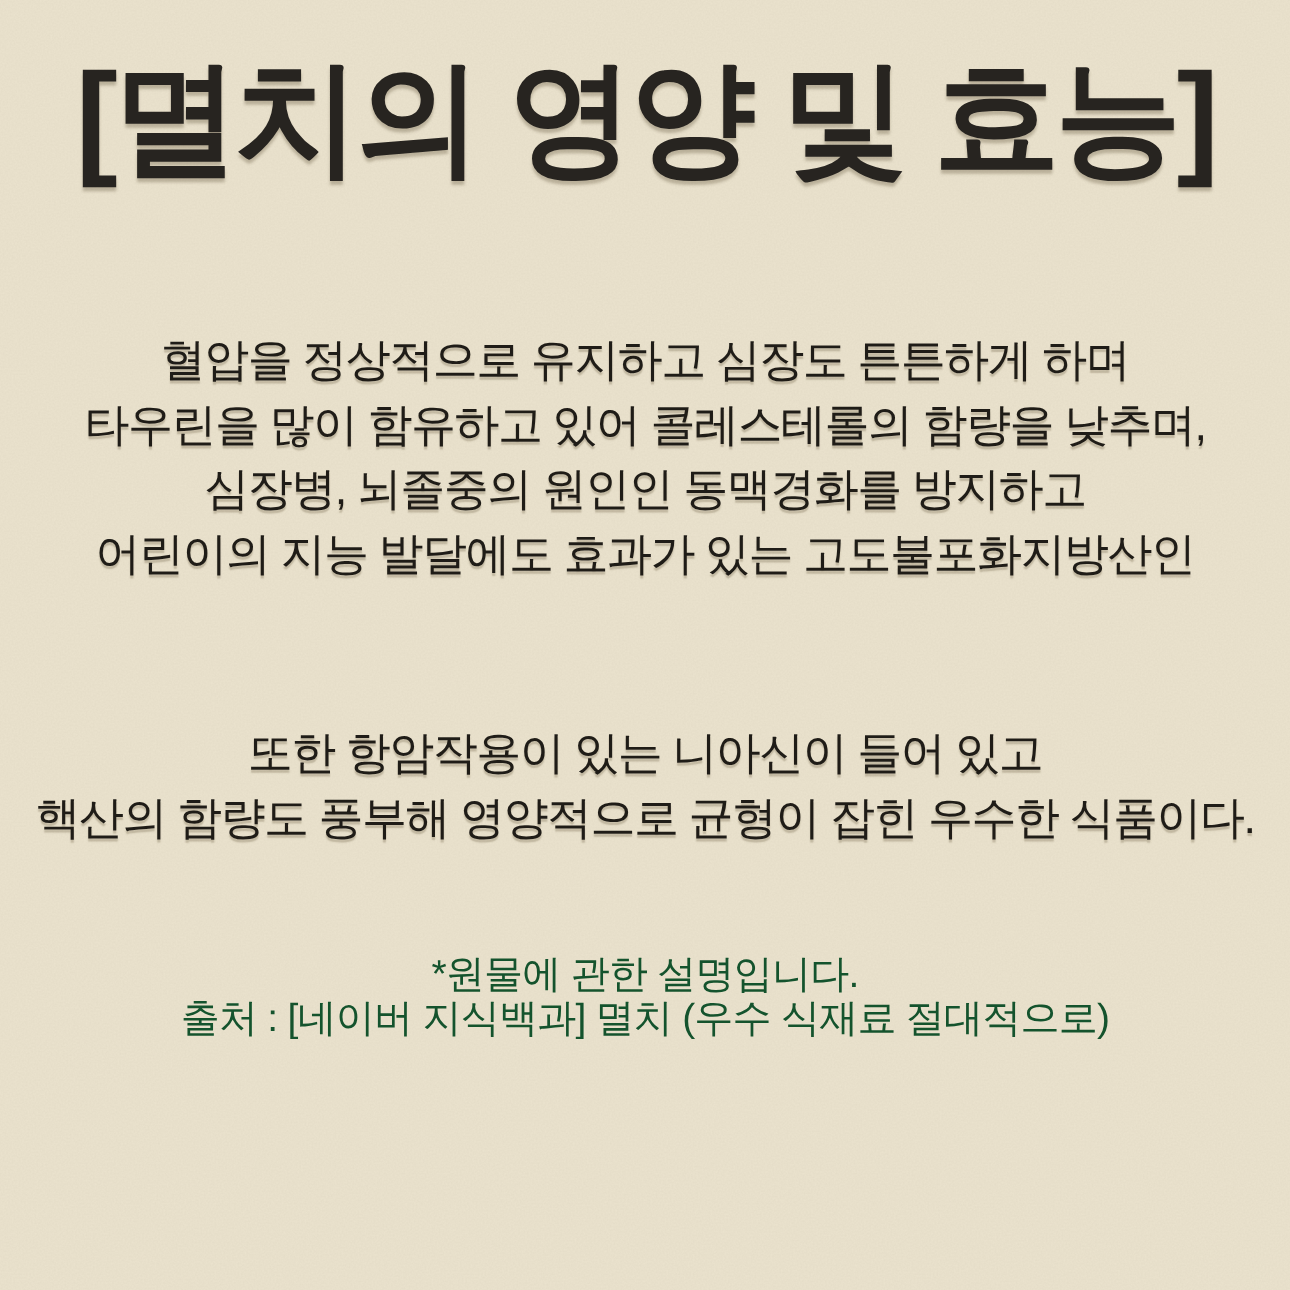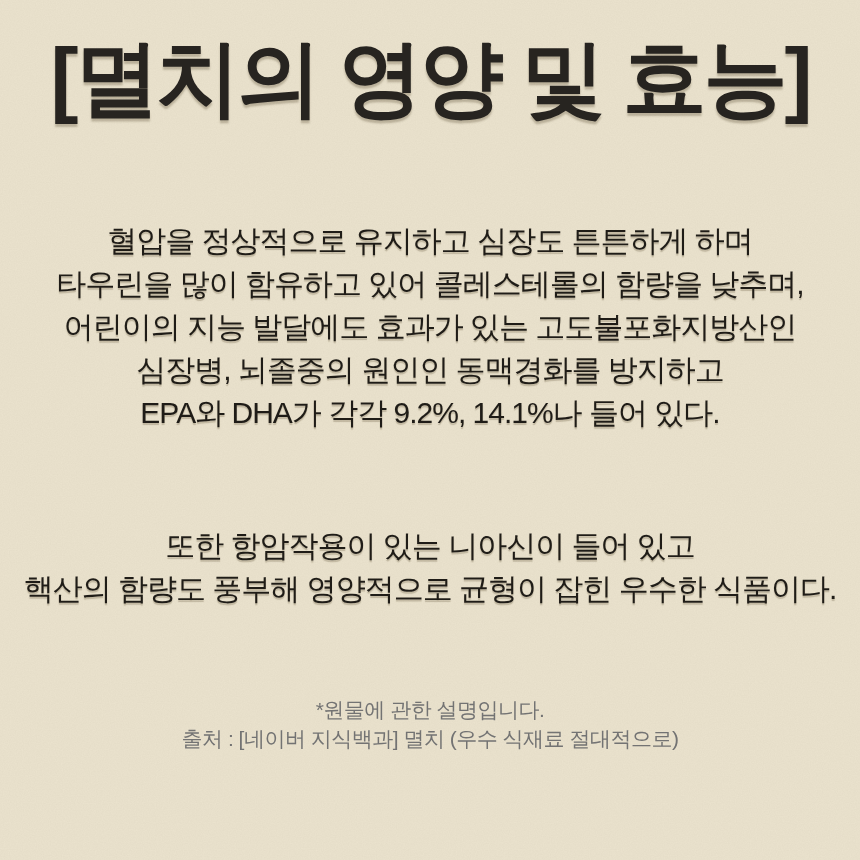--- a/index.html
+++ b/index.html
@@ -49,25 +49,25 @@
     font-weight: 500;
     letter-spacing: -1px;
     color: #1f1c17;
     text-shadow: 0 2px 1px rgba(90, 75, 45, 0.28);
   }
   .paragraph-1 { margin-top: 52px; }
   .paragraph-2 { margin-top: 40px; }
   .paragraph-3 { margin-top: 42px; text-align: center; }
   .body-line { display: block; white-space: nowrap; }
   .footnote {
-    margin-top: 37px;
-    font-size: 21px;
+    margin-top: 20px;
+    font-size: 26px;
     line-height: 29px;
     letter-spacing: -0.5px;
-    color: #737373;
+    color: #14532d;
   }
   .footnote-line { display: block; white-space: nowrap; }
 </style>
 </head>
 <body>
 
 <svg class="paper-texture" xmlns="http://www.w3.org/2000/svg" width="860" height="860">
   <filter id="paperNoise" x="0" y="0" width="100%" height="100%">
     <feTurbulence type="fractalNoise" baseFrequency="0.85" numOctaves="3" seed="7"></feTurbulence>
     <feColorMatrix type="matrix" values="0 0 0 0 0.48
@@ -80,23 +80,22 @@
 </svg>
 
 <div class="content">
 
   <h1 class="title">[멸치의 영양 및 효능]</h1>
 
 
   <p class="paragraph paragraph-2">
     <span class="body-line">혈압을 정상적으로 유지하고 심장도 튼튼하게 하며</span>
     <span class="body-line">타우린을 많이 함유하고 있어 콜레스테롤의 함량을 낮추며,</span>
+    <span class="body-line">심장병, 뇌졸중의 원인인 동맥경화를 방지하고</span>
     <span class="body-line">어린이의 지능 발달에도 효과가 있는 고도불포화지방산인</span>
-    <span class="body-line">심장병, 뇌졸중의 원인인 동맥경화를 방지하고</span>
-    <span class="body-line">EPA와 DHA가 각각 9.2%, 14.1%나 들어 있다.</span>
   </p>
 
   <p class="paragraph paragraph-3">
     <span class="body-line">또한 항암작용이 있는 니아신이 들어 있고</span>
     <span class="body-line">핵산의 함량도 풍부해 영양적으로 균형이 잡힌 우수한 식품이다.</span>
   </p>
 
   <div class="footnote">
     <span class="footnote-line">*원물에 관한 설명입니다.</span>
     <span class="footnote-line">출처 : [네이버 지식백과] 멸치 (우수 식재료 절대적으로)</span>

